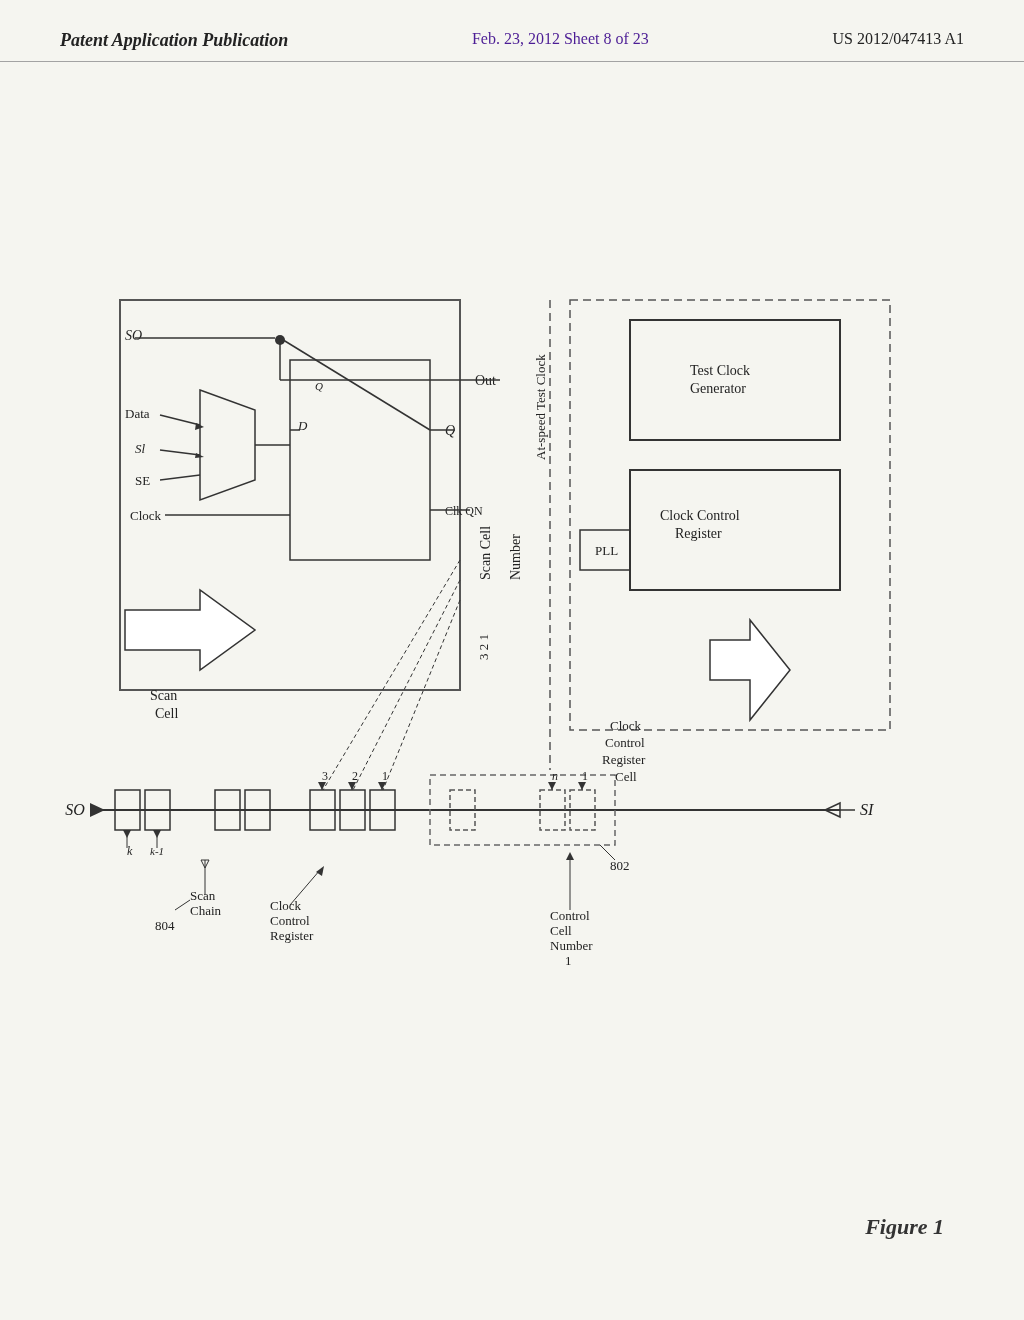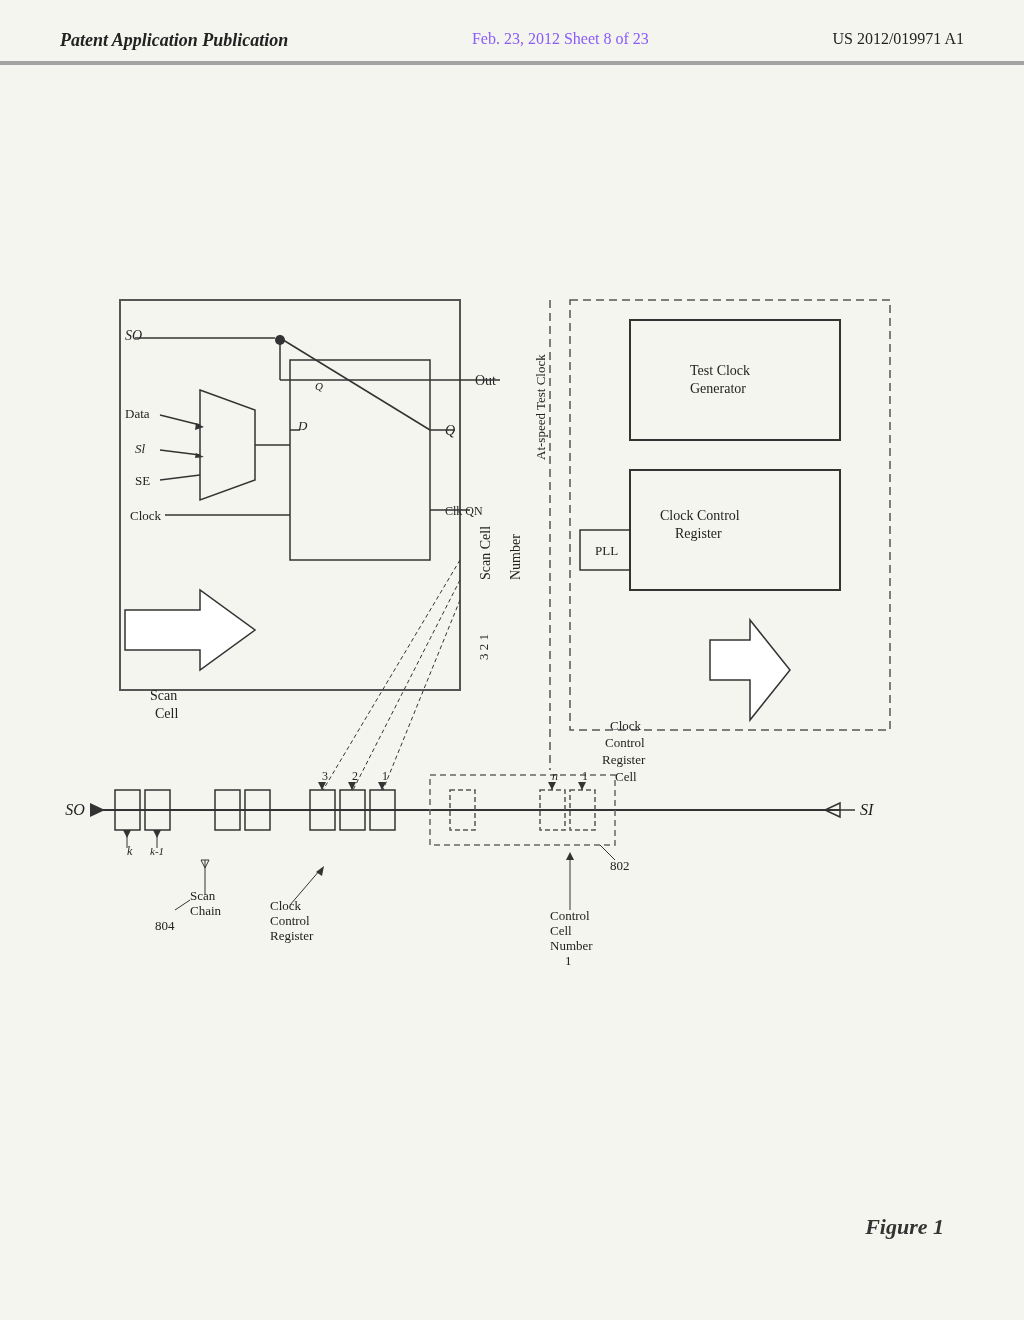--- a/index.html
+++ b/index.html
@@ -17,33 +17,33 @@
       height: 1320px;
       background: #f5f5f0;
       position: relative;
     }
 
     .header {
       display: flex;
       justify-content: space-between;
       align-items: flex-start;
       padding: 30px 60px 10px 60px;
-      border-bottom: 4px solid #a3a3a3;
+      border-bottom: 1px solid #a3a3a3;
     }
 
     .header-left {
       font-size: 18px;
       font-weight: bold;
       font-style: italic;
       color: #222;
     }
 
     .header-center {
       font-size: 16px;
-      color: #8b5cf6;
+      color: #4c1d95;
       text-align: center;
     }
 
     .header-right {
       font-size: 16px;
       color: #222;
       text-align: right;
     }
 
     .diagram-area {
@@ -73,21 +73,21 @@
       height: 100%;
     }
   </style>
 </head>
 <body>
 
 <div class="page">
   <div class="header">
     <div class="header-left">Patent Application Publication</div>
     <div class="header-center">Feb. 23, 2012  Sheet 8 of 23</div>
-    <div class="header-right">US 2012/019971 A1</div>
+    <div class="header-right">US 2012/047413 A1</div>
   </div>
 
   <div class="diagram-area">
     <svg class="diagram-svg" viewBox="0 0 900 950" xmlns="http://www.w3.org/2000/svg">
 
       <rect x="0" y="0" width="900" height="950" fill="#f5f5f0"></rect>
 
       <line x1="30" y1="650" x2="780" y2="650" stroke="#333" stroke-width="2"></line>
 
       <text x="15" y="655" font-size="16" font-style="italic" fill="#222" text-anchor="middle">SO</text>

